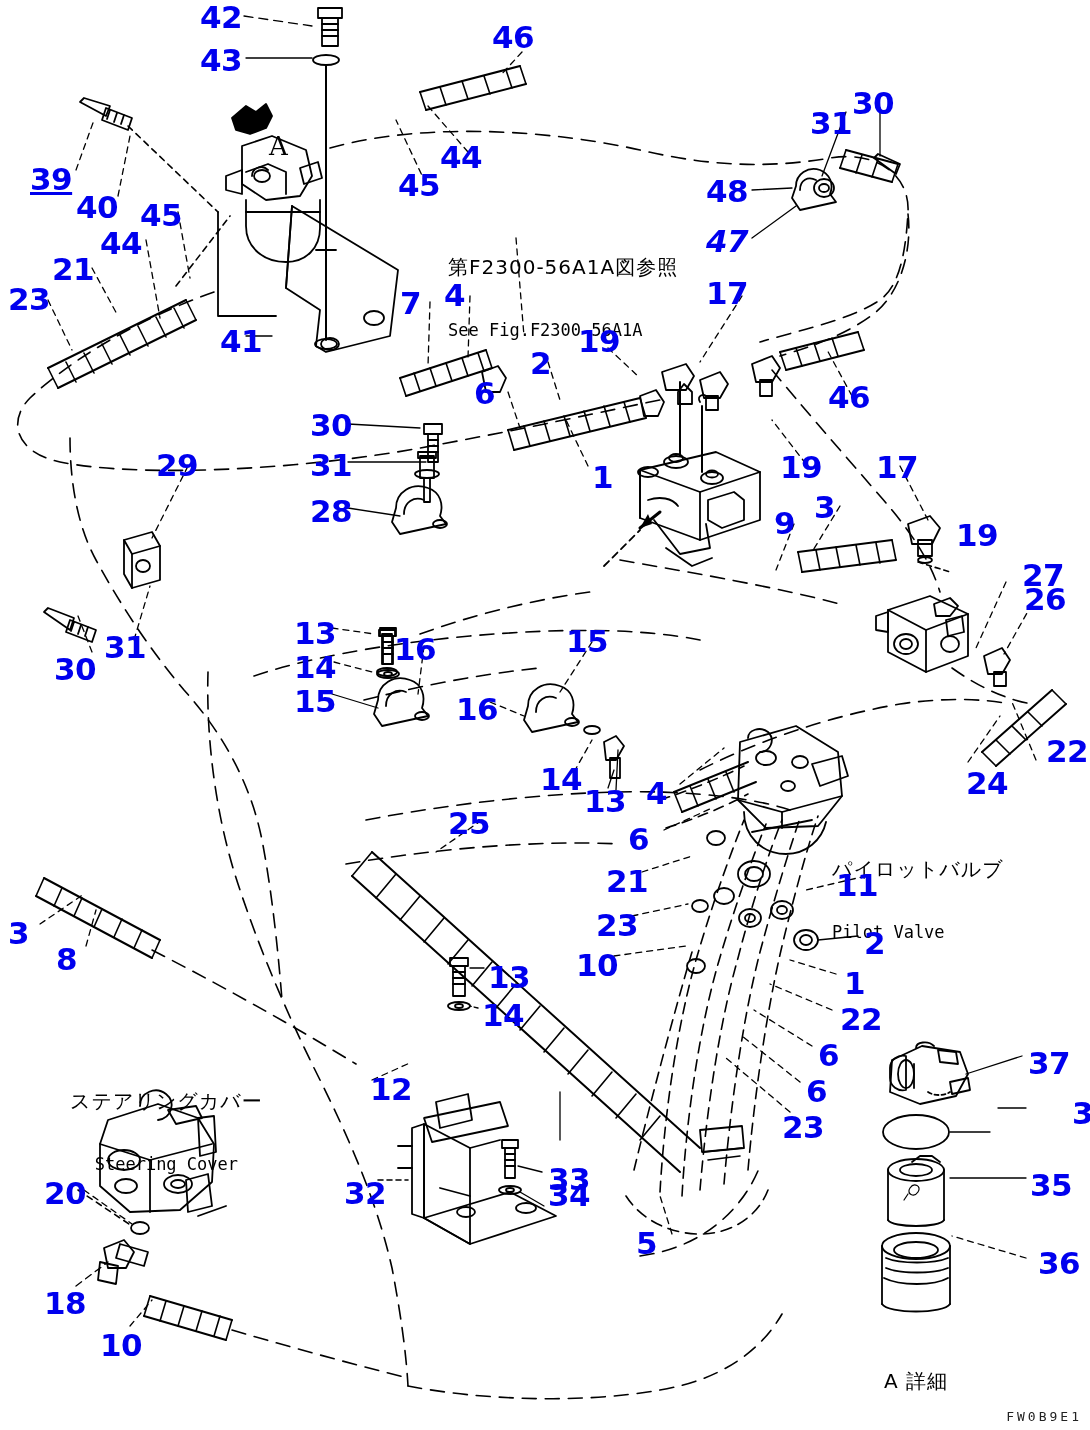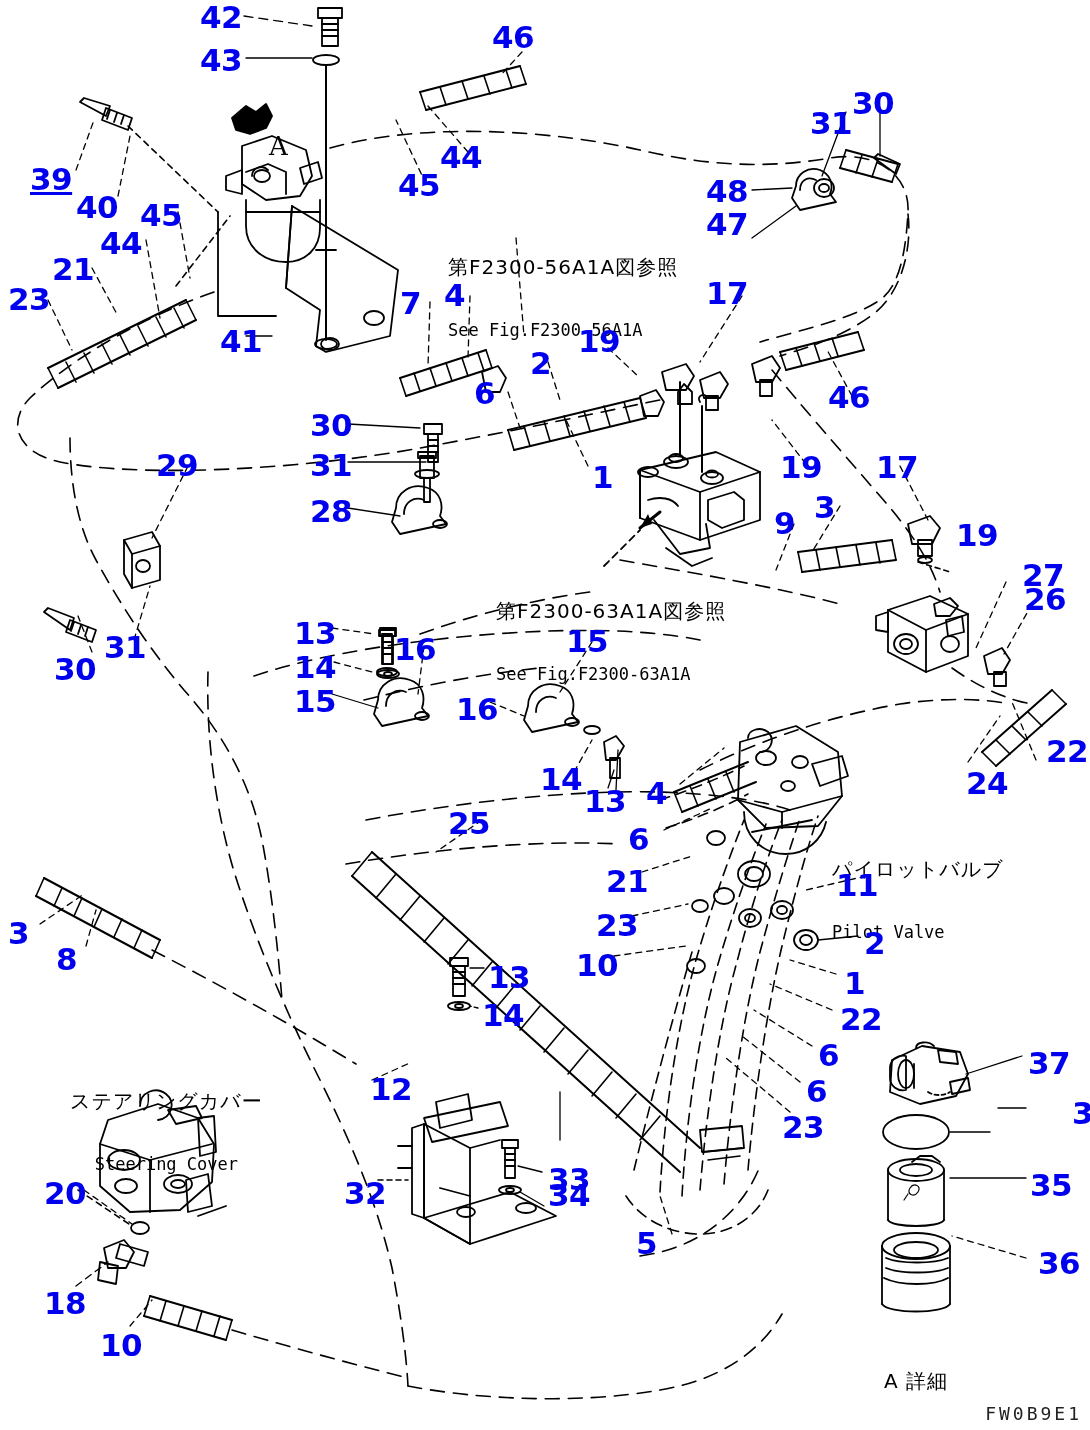--- a/index.html
+++ b/index.html
@@ -30,21 +30,21 @@
     font-size:17px;
     line-height:1.18;
     white-space:pre;
   }
   .note .jp{font-family:"DejaVu Sans",sans-serif;font-size:20px;letter-spacing:1px;}
   .watermark{
     position:absolute;
     right:8px;bottom:6px;
     color:#222;
     font-family:"DejaVu Sans Mono",monospace;
-    font-size:18px;
+    font-size:13px;
     letter-spacing:3px;
   }
 </style>
 </head>
 <body>
 
 <div id="sheet">
 
   <svg class="art" viewBox="0 0 1090 1430" xmlns="http://www.w3.org/2000/svg">
     <g fill="none" stroke="#000" stroke-width="1.6" stroke-linecap="round" stroke-linejoin="round">
@@ -614,24 +614,20 @@
         <path d="M616 790 L 618 750"></path>
       </g>
     </g>
   </svg>
 
   <div class="note" style="left:448px;top:216px;">
     <div class="jp">第F2300-56A1A図参照</div>
     <div>See Fig.F2300-56A1A</div>
   </div>
 
-  <div class="note" style="left:496px;top:560px;">
-    <div class="jp">第F2300-63A1A図参照</div>
-    <div>See Fig.F2300-63A1A</div>
-  </div>
 
   <div class="note" style="left:832px;top:818px;">
     <div class="jp">パイロットバルブ</div>
     <div>Pilot Valve</div>
   </div>
 
   <div class="note" style="left:70px;top:1050px;text-align:center;">
     <div class="jp">ステアリングカバー</div>
     <div>Steering Cover</div>
   </div>
@@ -650,21 +646,21 @@
       <div class="callout" style="left: 200px; top: 45px;">43</div>
       <div class="callout" style="left: 492px; top: 22px;">46</div>
       <div class="callout" style="left: 852px; top: 88px;">30</div>
       <div class="callout" style="left: 810px; top: 108px;">31</div>
       <div class="callout" style="left: 30px; top: 164px; text-decoration: underline;">39</div>
       <div class="callout" style="left: 76px; top: 192px;">40</div>
       <div class="callout" style="left: 140px; top: 200px;">45</div>
       <div class="callout" style="left: 440px; top: 142px;">44</div>
       <div class="callout" style="left: 398px; top: 170px;">45</div>
       <div class="callout" style="left: 706px; top: 176px;">48</div>
-      <div class="callout" style="left: 706px; top: 209px;">47</div>
+      <div class="callout" style="left: 706px; top: 226px; font-style: italic;">47</div>
       <div class="callout" style="left: 100px; top: 228px;">44</div>
       <div class="callout" style="left: 52px; top: 254px;">21</div>
       <div class="callout" style="left: 8px; top: 284px;">23</div>
       <div class="callout" style="left: 706px; top: 278px;">17</div>
       <div class="callout" style="left: 400px; top: 288px;">7</div>
       <div class="callout" style="left: 444px; top: 280px;">4</div>
       <div class="callout" style="left: 220px; top: 326px;">41</div>
       <div class="callout" style="left: 530px; top: 348px;">2</div>
       <div class="callout" style="left: 578px; top: 326px;">19</div>
       <div class="callout" style="left: 828px; top: 382px;">46</div>

